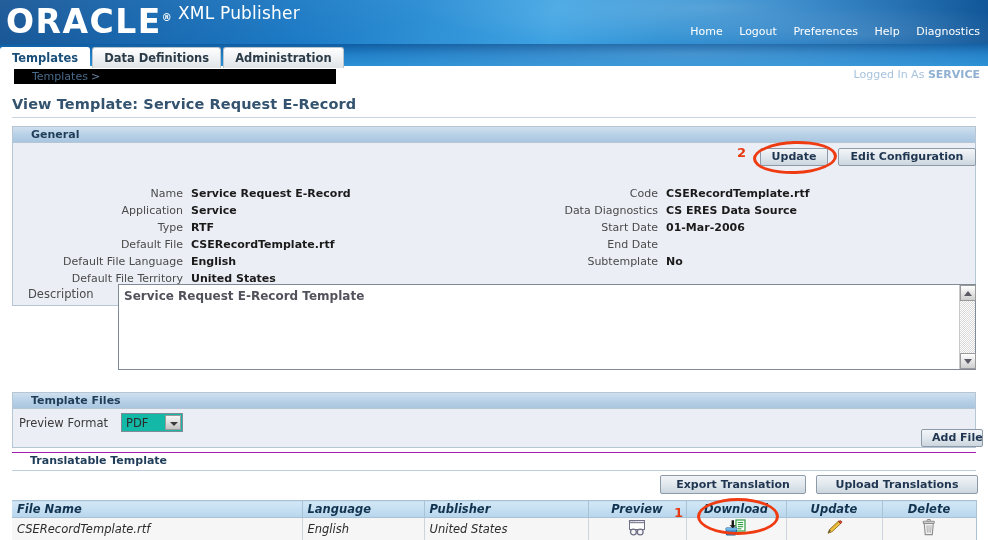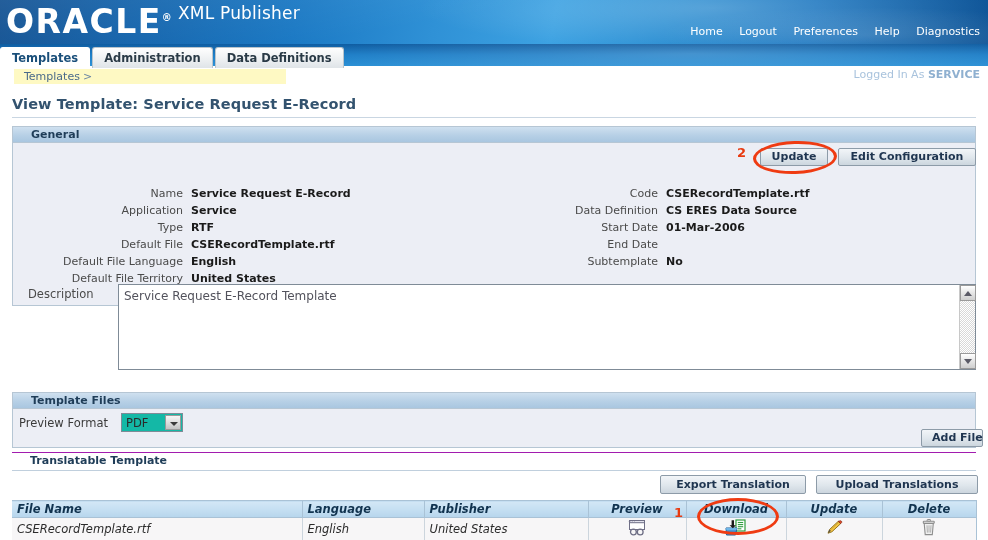--- a/index.html
+++ b/index.html
@@ -107,26 +107,26 @@
   }
   .tab-underline {
     position:absolute; left:0; right:0; bottom:0; height:2px;
     background:#ffffff; z-index:1;
   }
 
   
   .crumbzone { position: relative; height: 17px; background: #ffffff; }
   .crumb {
     position:absolute; left: 14px; top: 1px;
-    width: 272px; height: 15px;
-    background: #fef9c3;
+    width: 322px; height: 15px;
+    background: #000000;
     color: #4a6a8a;
     font-size: 11px;
     line-height: 15px;
-    padding-left: 10px;
+    padding-left: 18px;
   }
   .crumb a { color:#4a6a8a; text-decoration:none; }
   .crumb .sep { color:#6b86a3; margin-left: 3px; }
   .loggedin {
     position:absolute; right: 8px; top: 0px;
     font-size: 11px;
     color: #a9c3dd;
   }
   .loggedin b { color:#8fb0d0; font-weight:700; }
 
@@ -192,20 +192,21 @@
   .desc-wrap {
     position:absolute; left: 118px; top: 284px;
     width: 858px; height: 86px;
     border: 1px solid #7f8b97;
     background: #ffffff;
   }
   .desc-text {
     position:absolute; left: 5px; top: 4px;
     font-size: 12px; color: #52525c;
     font-family: "DejaVu Sans", "Liberation Sans", sans-serif;
+    font-weight: bold;
   }
   .sb {
     position:absolute; right:0; top:0; width:16px; height:100%;
     background: #ffffff;
     border-left: 1px solid #c8c8c8;
   }
   .sb-track {
     position:absolute; left:0; top:16px; bottom:16px; right:0;
     background: repeating-conic-gradient(#ffffff 0% 25%, #d8d8d8 0% 50%) 0 0/2px 2px;
   }
@@ -333,22 +334,22 @@
       <a href="#">Preferences</a>
       <a href="#">Help</a>
       <a href="#">Diagnostics</a>
     </div>
   </div>
 
   <div class="tabbar">
     <div class="tab-underline"></div>
     <div class="tabs">
       <div class="tab active">Templates</div>
+      <div class="tab inactive">Data Definitions</div>
       <div class="tab inactive">Administration</div>
-      <div class="tab inactive">Data Definitions</div>
     </div>
   </div>
 
   <div class="crumbzone">
     <div class="crumb">
       <a href="#">Templates</a><span class="sep">&gt;</span>
     </div>
     <div class="loggedin"><span>Logged In As</span>
       <b>SERVICE</b></div>
   </div>
@@ -374,21 +375,21 @@
 
       <div class="frm-label" style="left:0px;  top:112px;width:170px;">Default File Language</div>
       <div class="frm-value" style="left:178px;top:112px;">English</div>
 
       <div class="frm-label" style="left:0px;  top:129px;width:170px;">Default File Territory</div>
       <div class="frm-value" style="left:178px;top:129px;">United States</div>
 
       <div class="frm-label" style="left:480px;top:44px; width:165px;">Code</div>
       <div class="frm-value" style="left:653px;top:44px;">CSERecordTemplate.rtf</div>
 
-      <div class="frm-label" style="left:480px;top:61px; width:165px;">Data Definition</div>
+      <div class="frm-label" style="left:480px;top:61px; width:165px;">Data Diagnostics</div>
       <div class="frm-value" style="left:653px;top:61px;">CS ERES Data Source</div>
 
       <div class="frm-label" style="left:480px;top:78px; width:165px;">Start Date</div>
       <div class="frm-value" style="left:653px;top:78px;">01-Mar-2006</div>
 
       <div class="frm-label" style="left:480px;top:95px; width:165px;">End Date</div>
       <div class="frm-value" style="left:653px;top:95px;"></div>
 
       <div class="frm-label" style="left:480px;top:112px;width:165px;">Subtemplate</div>
       <div class="frm-value" style="left:653px;top:112px;text-align:center;">No</div>

